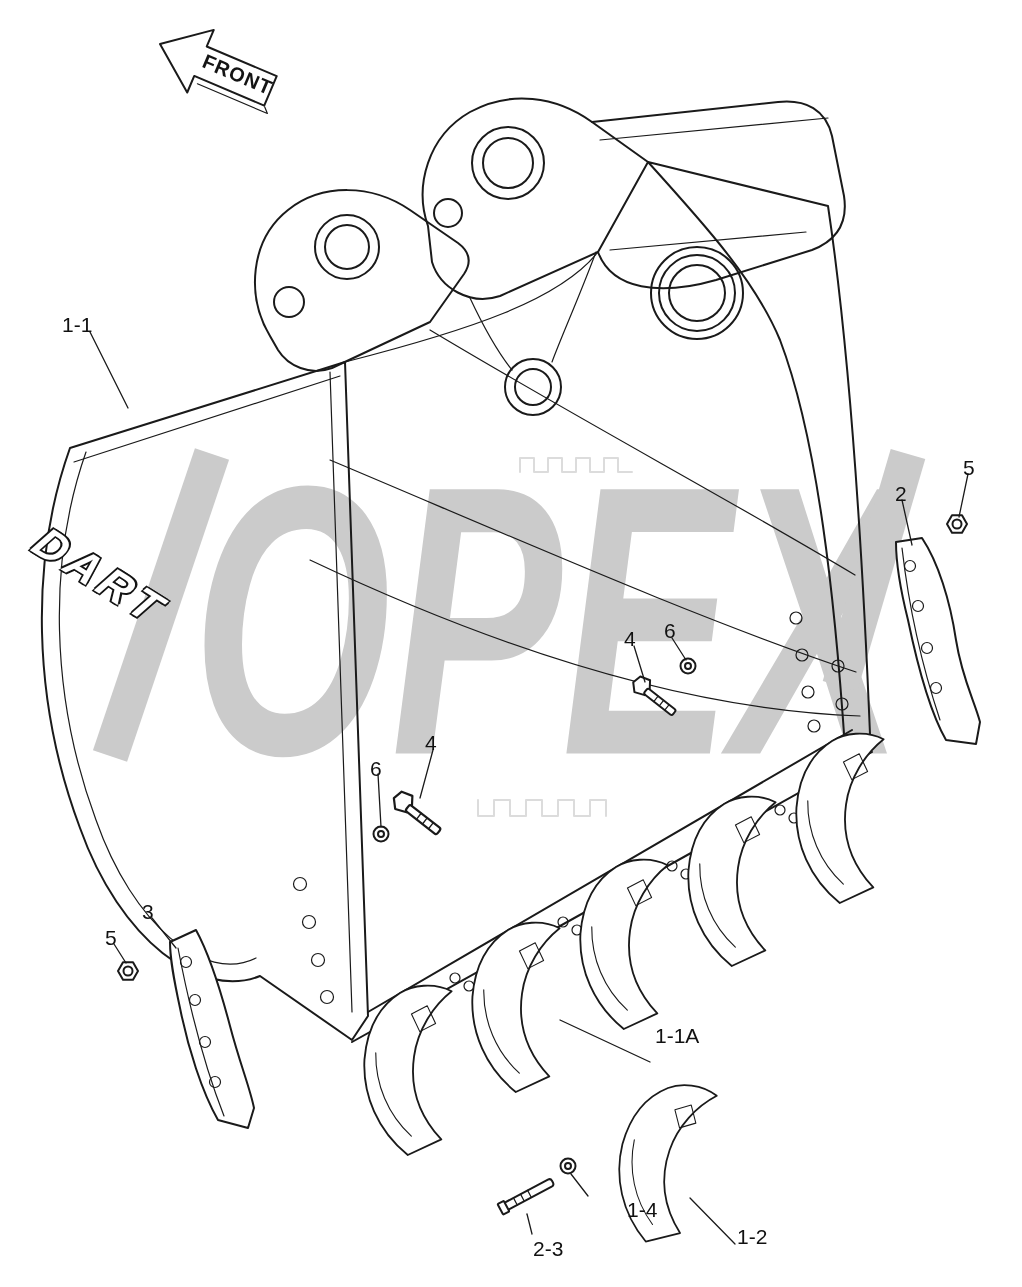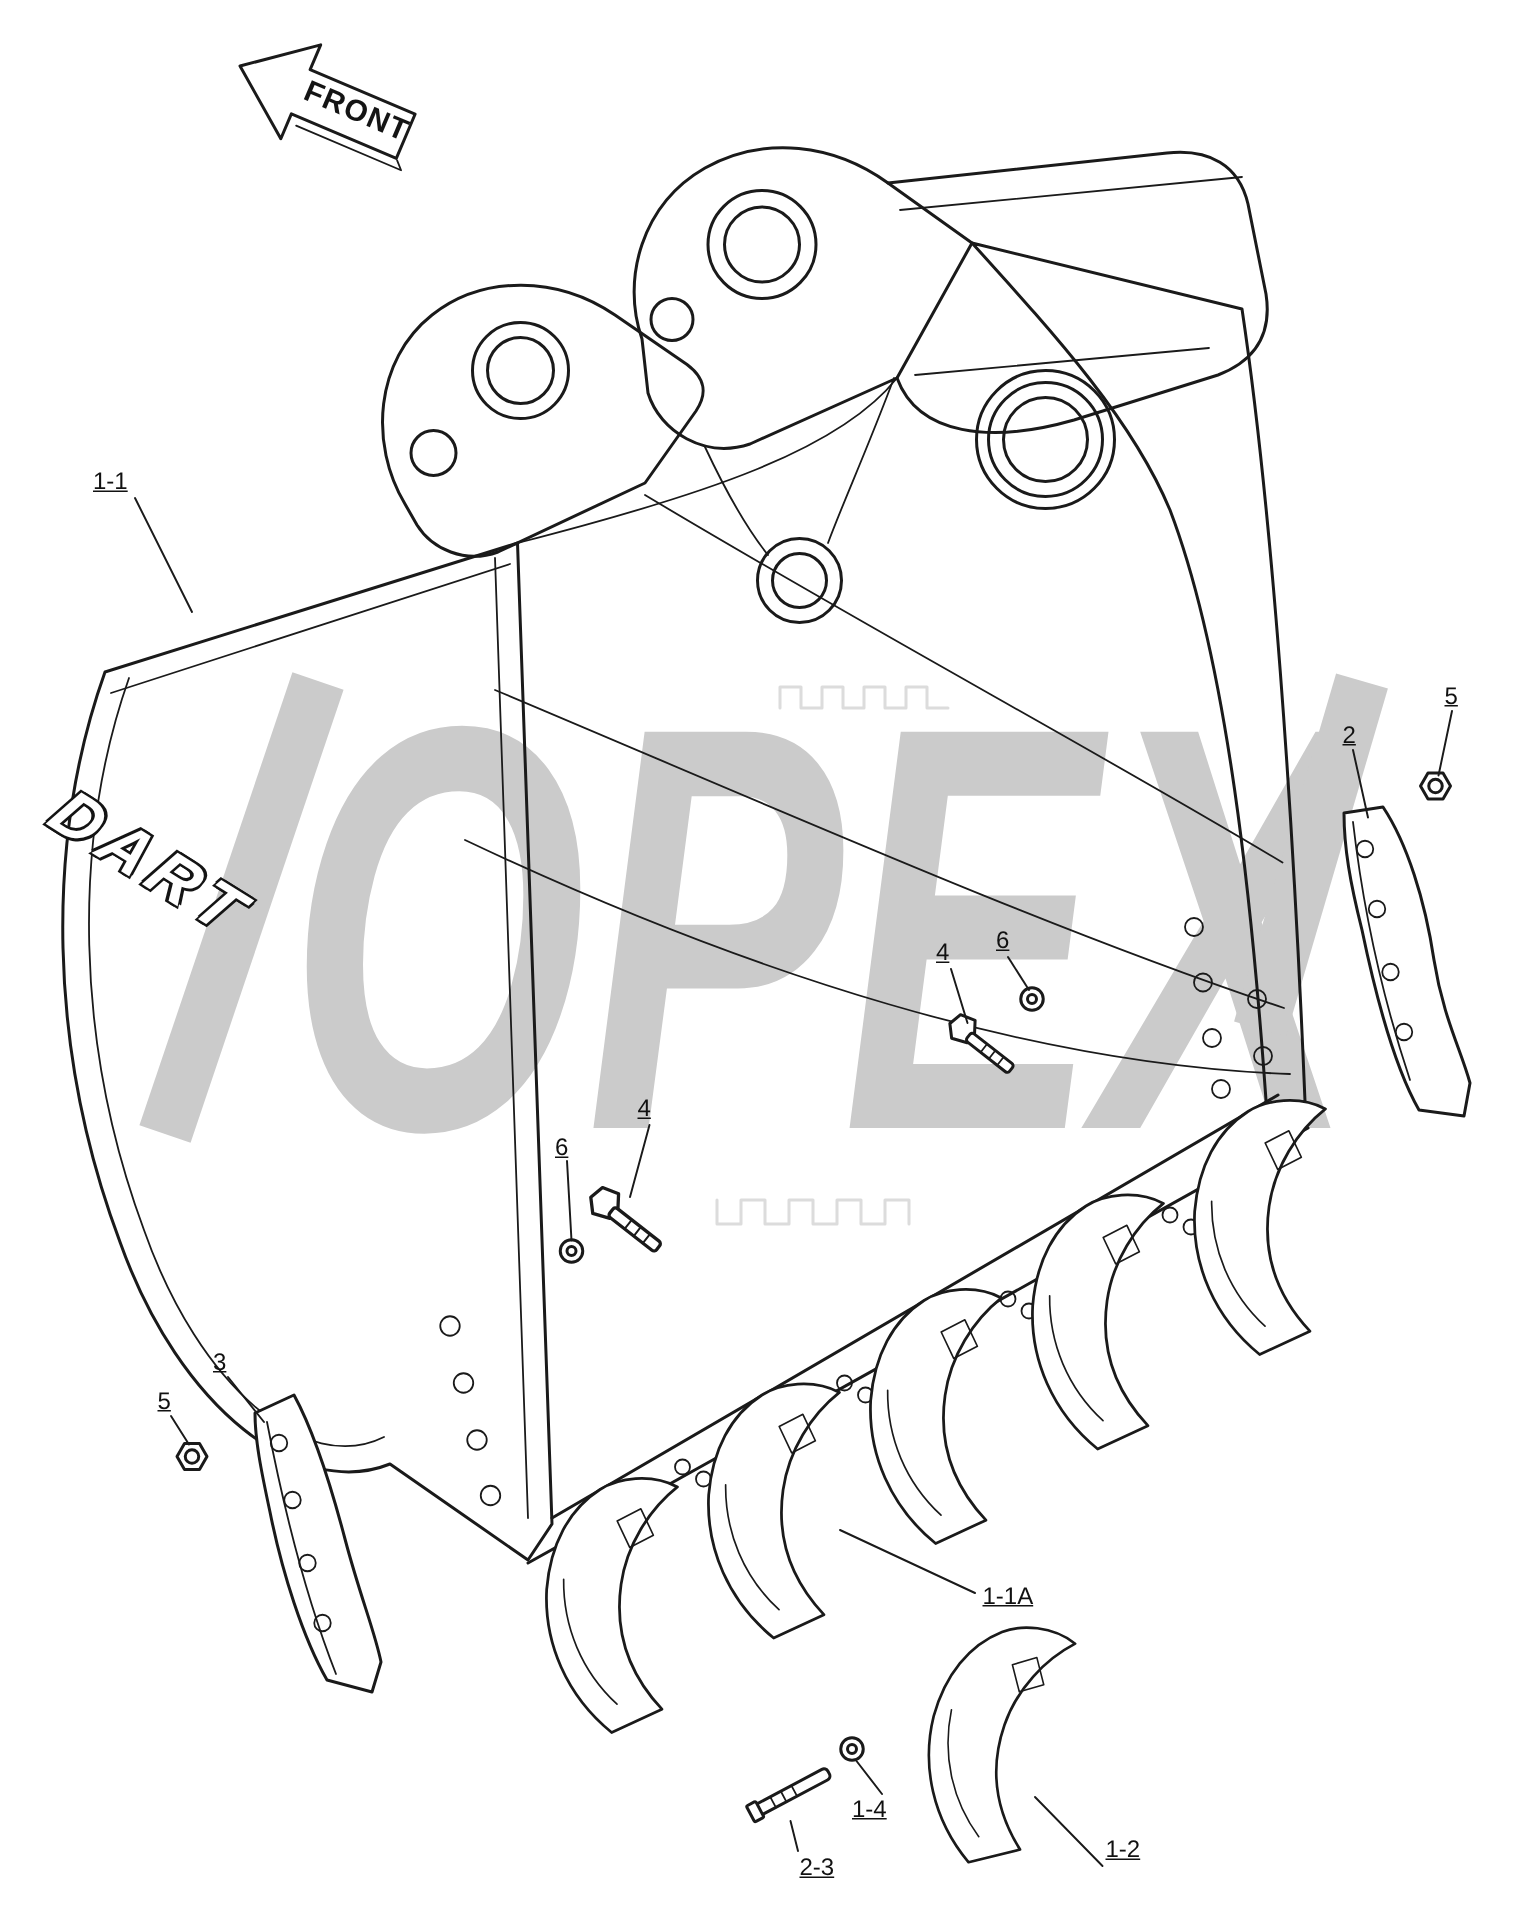--- a/index.html
+++ b/index.html
@@ -36,21 +36,21 @@
     position:absolute;left:54px;top:518px;z-index:2;
     font-size:44px;font-weight:bold;font-style:italic;letter-spacing:6px;
     color:#ffffff;
     text-shadow:-1.6px -1.6px 0 #141414,1.6px -1.6px 0 #141414,
                 -1.6px 1.6px 0 #141414,1.6px 1.6px 0 #141414;
     transform:rotate(32deg) skewX(-6deg);transform-origin:left top;
     white-space:nowrap;user-select:none;
   }
 
   
-  .callout{position:absolute;z-index:3;font-size:16px;color:#111;white-space:nowrap;text-decoration:underline;}
+  .callout{position:absolute;z-index:3;font-size:21px;color:#111;white-space:nowrap;}
 </style>
 </head>
 <body>
 
 <div id="stage">
 
   <div class="watermark">OPEX</div>
 
   <svg id="art" width="1022" height="1287" viewBox="0 0 1022 1287">
 
@@ -220,18 +220,18 @@
 
   <div class="callout" style="left:62px;top:313px">1-1</div>
   <div class="callout" style="left:895px;top:482px">2</div>
   <div class="callout" style="left:963px;top:456px">5</div>
   <div class="callout" style="left:624px;top:627px">4</div>
   <div class="callout" style="left:664px;top:619px">6</div>
   <div class="callout" style="left:370px;top:757px">6</div>
   <div class="callout" style="left:425px;top:731px">4</div>
   <div class="callout" style="left:142px;top:900px">3</div>
   <div class="callout" style="left:105px;top:926px">5</div>
-  <div class="callout" style="left:655px;top:1056px">1-1A</div>
-  <div class="callout" style="left:568px;top:1198px">1-4</div>
+  <div class="callout" style="left:655px;top:1024px">1-1A</div>
+  <div class="callout" style="left:627px;top:1198px">1-4</div>
   <div class="callout" style="left:533px;top:1237px">2-3</div>
   <div class="callout" style="left:737px;top:1225px">1-2</div>
 
 </div>
 
 </body></html>

